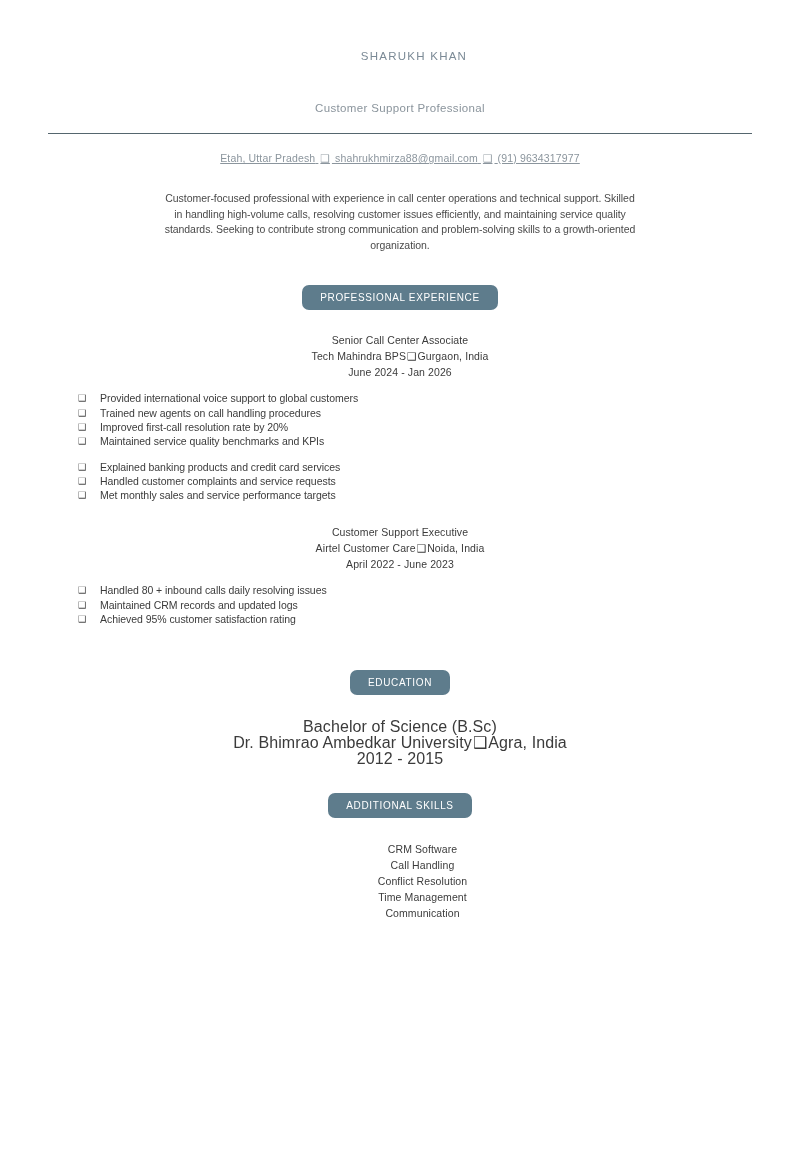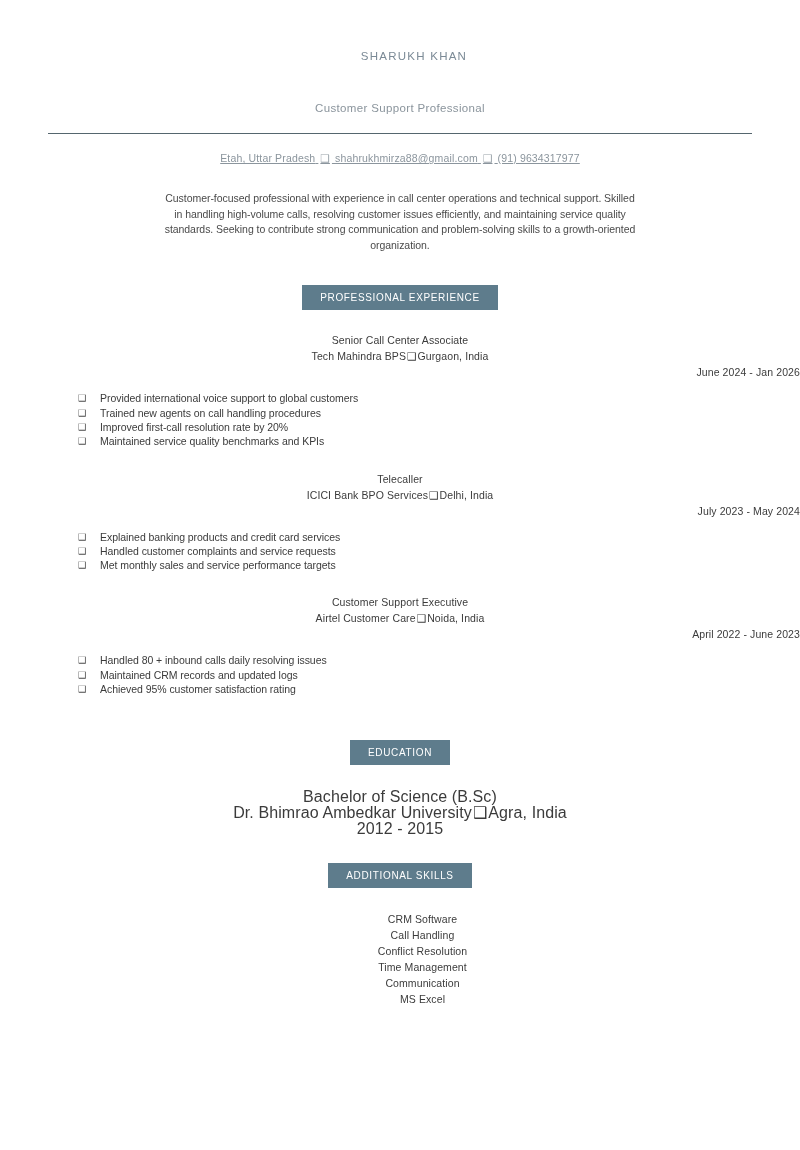--- a/index.html
+++ b/index.html
@@ -80,20 +80,21 @@
   }
   .badge {
     display: inline-block;
     background: #5e7c8c;
     color: #ffffff;
     font-size: 10px;
     letter-spacing: 0.65px;
     padding: 7px 18px 7px 18px;
     line-height: 11px;
     text-align: center;
+    border-radius: 7px;
   }
   .badge-exp { margin-top: 32px; }
   .badge-edu { margin-top: 44px; text-decoration: underline; }
   .badge-skl { margin-top: 26px; }
 
   
   .entry {
     text-align: center;
     margin-top: 22px;
   }
@@ -111,21 +112,20 @@
   }
   .entry-org .sep {
     font-family: "DejaVu Sans", sans-serif;
     padding: 0 1px;
   }
   .entry-dates {
     font-size: 10.5px;
     color: #3b3b3b;
     line-height: 16px;
     letter-spacing: 0.1px;
-    text-align: right;
   }
 
   
   ul.bullets {
     list-style: none;
     margin: 11px 0 0 0;
     padding: 0;
   }
   ul.bullets li {
     font-size: 10.5px;
@@ -205,27 +205,20 @@
     </div>
     <div class="entry-dates">June 2024 - Jan 2026</div>
   </div>
   <ul class="bullets">
     <li><span class="marker">❑</span><span>Provided international voice support to global customers</span></li>
     <li><span class="marker">❑</span><span>Trained new agents on call handling procedures</span></li>
     <li><span class="marker">❑</span><span>Improved first-call resolution rate by 20%</span></li>
     <li><span class="marker">❑</span><span>Maintained service quality benchmarks and KPIs</span></li>
   </ul>
 
-  <div class="entry">
-    <div class="entry-title">Telecaller</div>
-    <div class="entry-org">
-      <span>ICICI Bank BPO Services</span><span class="sep">❑</span><span>Delhi, India</span>
-    </div>
-    <div class="entry-dates">July 2023 - May 2024</div>
-  </div>
   <ul class="bullets">
     <li><span class="marker">❑</span><span>Explained banking products and credit card services</span></li>
     <li><span class="marker">❑</span><span>Handled customer complaints and service requests</span></li>
     <li><span class="marker">❑</span><span>Met monthly sales and service performance targets</span></li>
   </ul>
 
   <div class="entry">
     <div class="entry-title">Customer Support Executive</div>
     <div class="entry-org">
       <span>Airtel Customer Care</span><span class="sep">❑</span><span>Noida, India</span>
@@ -253,16 +246,15 @@
   <div class="badge-wrap badge-skl">
     <span class="badge">ADDITIONAL SKILLS</span>
   </div>
 
   <div class="skills">
     <div class="skill">CRM Software</div>
     <div class="skill">Call Handling</div>
     <div class="skill">Conflict Resolution</div>
     <div class="skill">Time Management</div>
     <div class="skill">Communication</div>
-    <div class="skill">MS Excel</div>
   </div>
 
 </div>
 
 </body></html>

